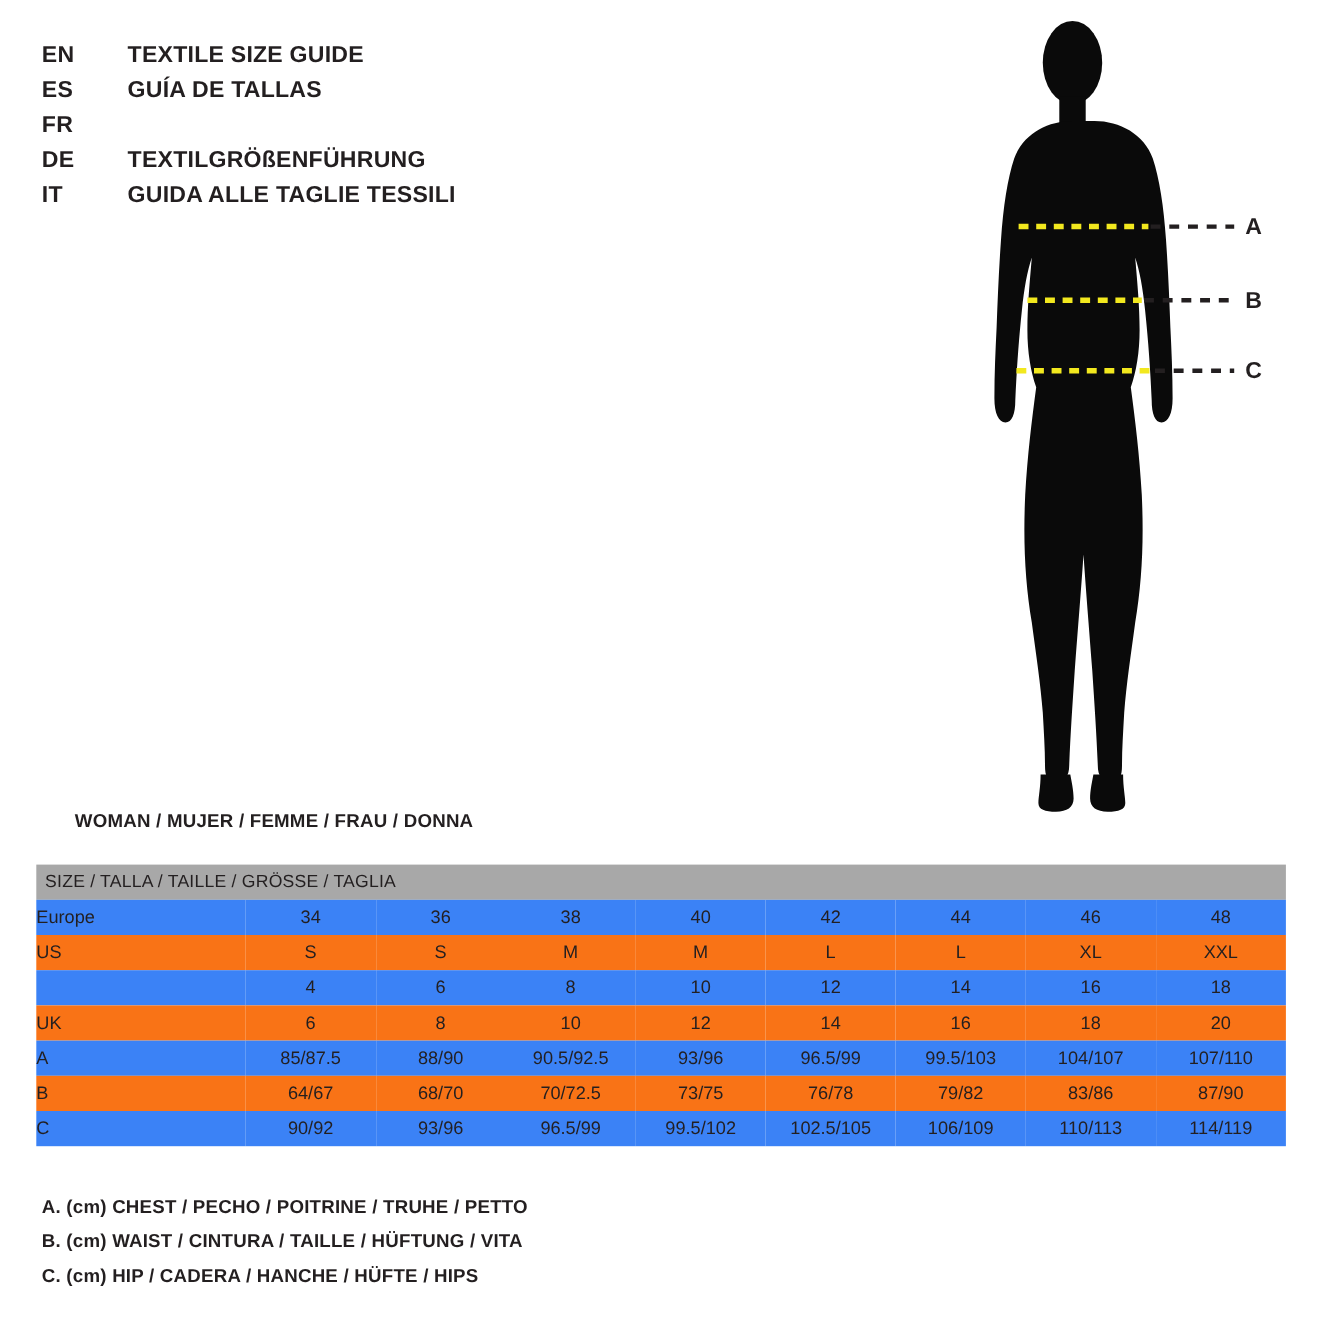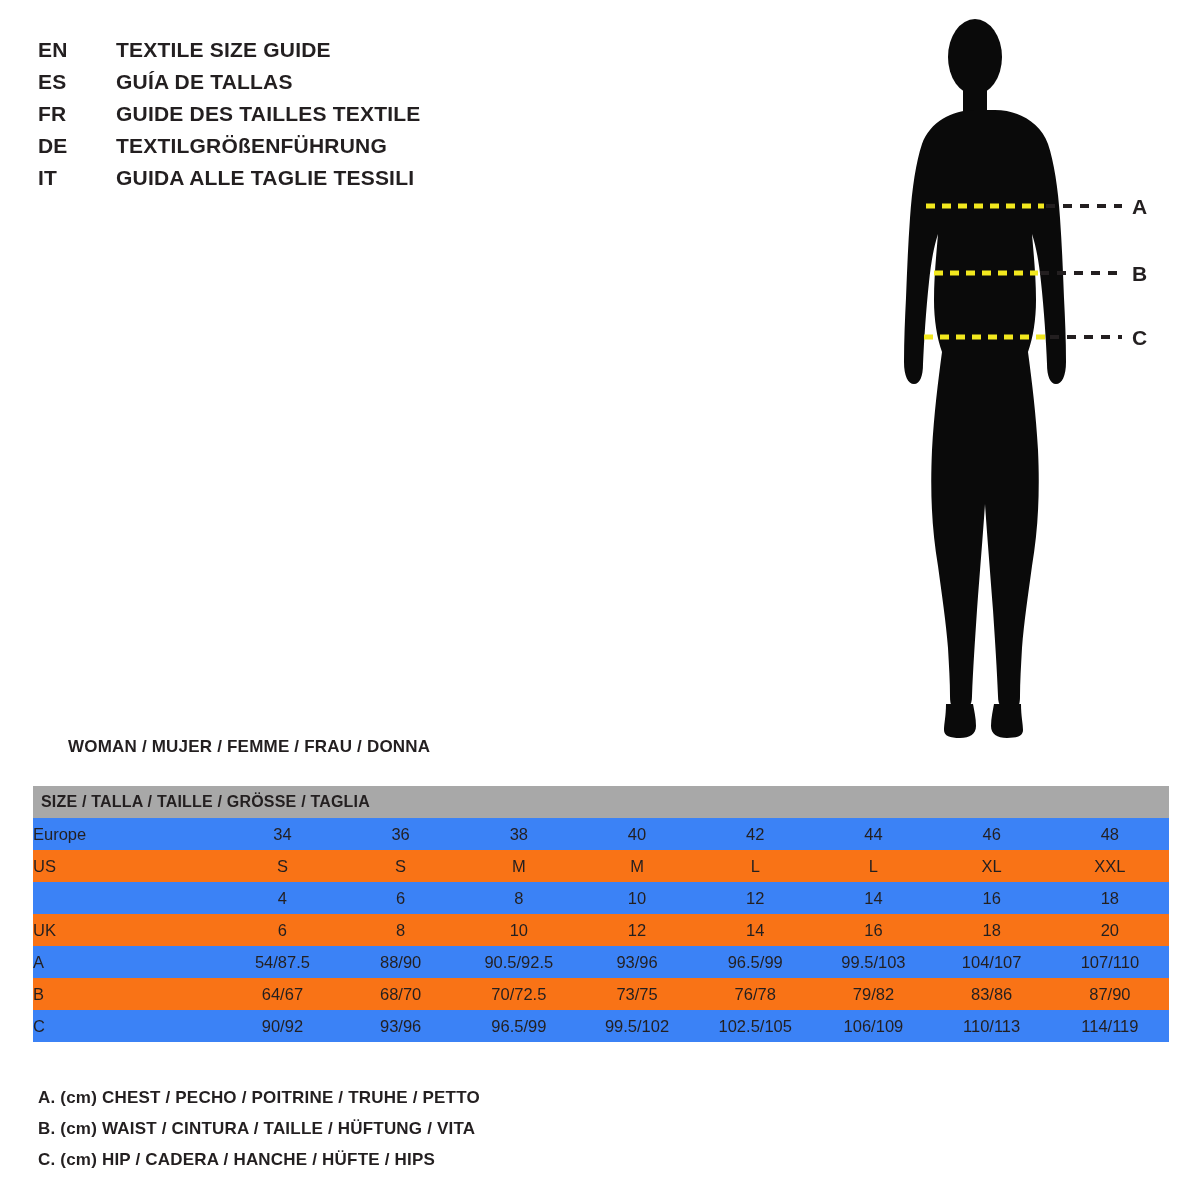--- a/index.html
+++ b/index.html
@@ -86,21 +86,21 @@
   }
   #size-table td {
     height: 32px;
     font-size: 16.5px;
     color: #231f20;
     padding: 0;
     vertical-align: middle;
   }
   #size-table tr.head td {
     background: #a8a8a8;
-    font-weight: bold;
+    font-weight: normal;
     font-size: 16px;
     padding-left: 8px;
     letter-spacing: .2px;
   }
   #size-table tr.shade td { background: #f97316; }
   #size-table tr.plain td { background: #3b82f6; }
   td.rowlabel {
     padding-left: 8px;
     text-align: left;
     width: 190px;
@@ -130,21 +130,20 @@
   <div class="title-row">
     <div class="title-lang">EN</div>
     <div class="title-text">TEXTILE SIZE GUIDE</div>
   </div>
   <div class="title-row">
     <div class="title-lang">ES</div>
     <div class="title-text">GUÍA DE TALLAS</div>
   </div>
   <div class="title-row">
     <div class="title-lang">FR</div>
-    <div class="title-text">GUIDE DES TAILLES TEXTILE</div>
   </div>
   <div class="title-row">
     <div class="title-lang">DE</div>
     <div class="title-text">TEXTILGRÖßENFÜHRUNG</div>
   </div>
   <div class="title-row">
     <div class="title-lang">IT</div>
     <div class="title-text">GUIDA ALLE TAGLIE TESSILI</div>
   </div>
 </div>
@@ -270,21 +269,21 @@
       <td class="val">10</td>
       <td class="val">12</td>
       <td class="val">14</td>
       <td class="val">16</td>
       <td class="val">18</td>
       <td class="val">20</td>
     </tr>
 
     <tr class="plain">
       <td class="rowlabel">A</td>
-      <td class="val">54/87.5</td>
+      <td class="val">85/87.5</td>
       <td class="val">88/90</td>
       <td class="val">90.5/92.5</td>
       <td class="val">93/96</td>
       <td class="val">96.5/99</td>
       <td class="val">99.5/103</td>
       <td class="val">104/107</td>
       <td class="val">107/110</td>
     </tr>
 
     <tr class="shade">

